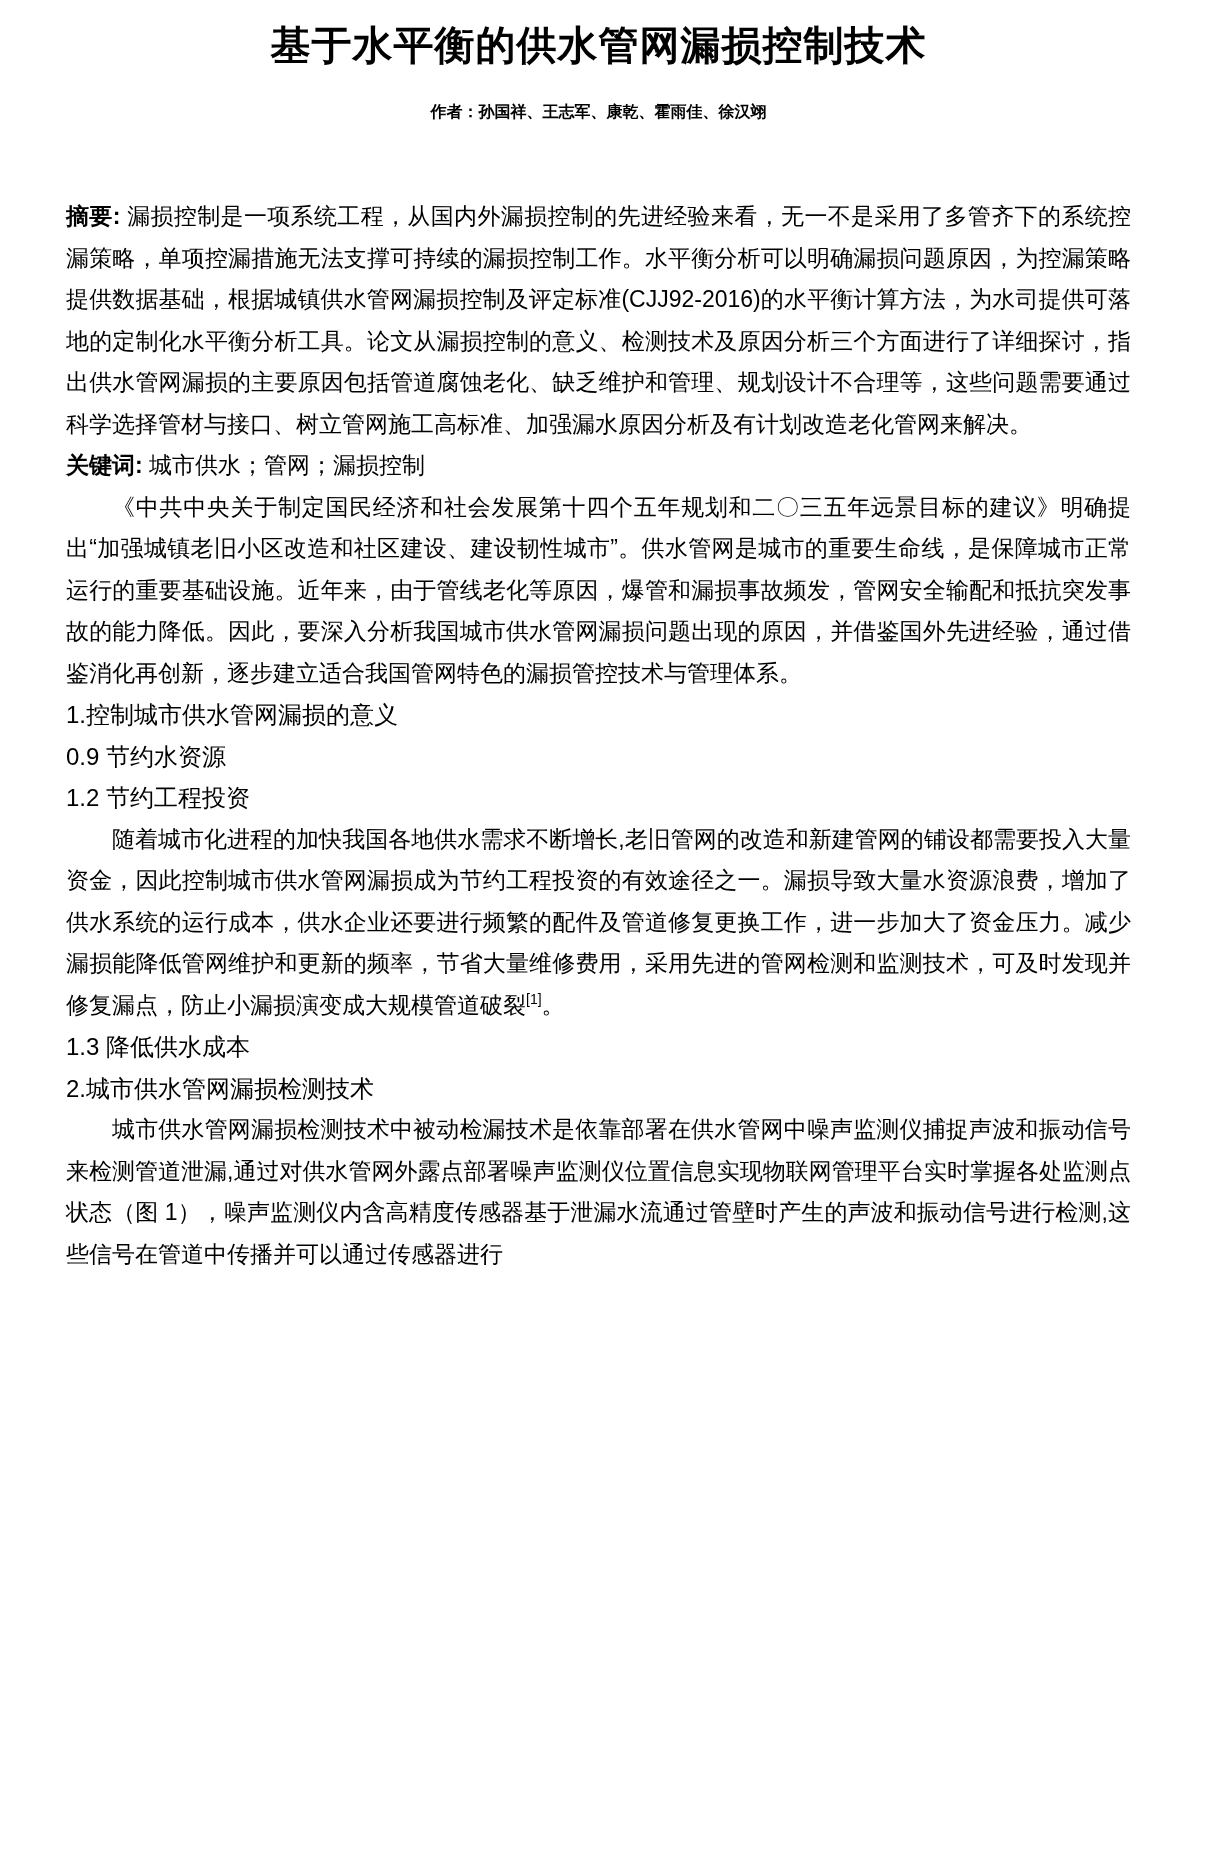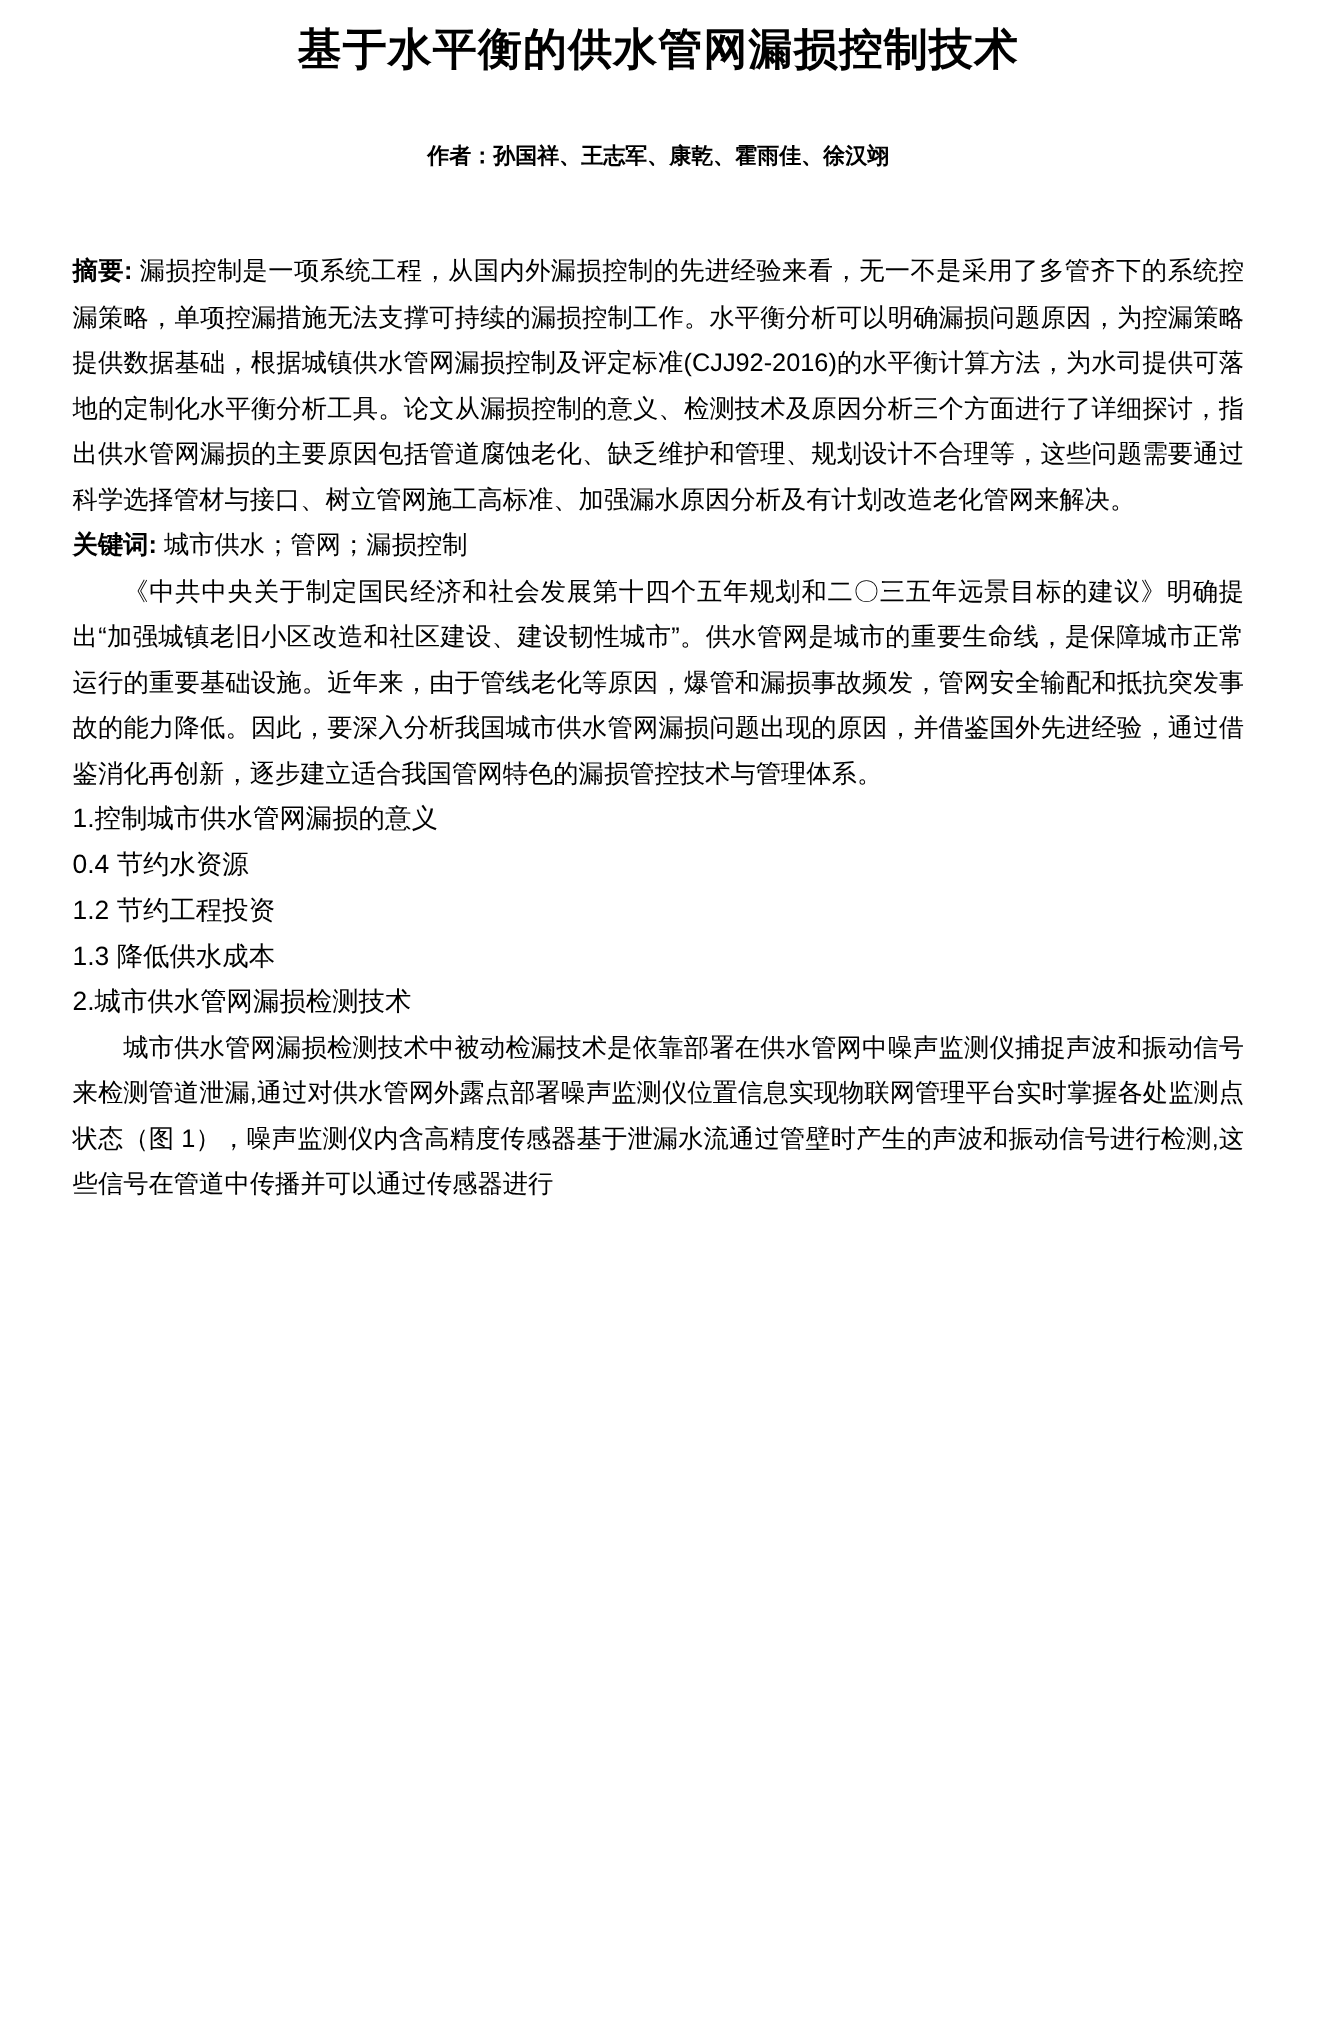--- a/index.html
+++ b/index.html
@@ -19,22 +19,22 @@
   .title {
     margin: 0;
     padding-top: 2px;
     font-size: 40px;
     line-height: 46px;
     font-weight: bold;
     text-align: center;
     letter-spacing: 1px;
   }
   .authors {
-    margin-top: 60px;
-    font-size: 20px;
+    margin-top: 30px;
+    font-size: 16px;
     line-height: 28px;
     font-weight: bold;
     text-align: center;
   }
   .content {
     margin-top: 70px;
     font-size: 23px;
     line-height: 41.5px;
     text-align: justify;
   }
@@ -65,23 +65,24 @@
   <div class="content">
 
     <p><span class="label">摘要:</span> <span>漏损控制是一项系统工程，从国内外漏损控制的先进经验来看，无一不是采用了多管齐下的系统控漏策略，单项控漏措施无法支撑可持续的漏损控制工作。水平衡分析可以明确漏损问题原因，为控漏策略提供数据基础，根据城镇供水管网漏损控制及评定标准(CJJ92-2016)的水平衡计算方法，为水司提供可落地的定制化水平衡分析工具。论文从漏损控制的意义、检测技术及原因分析三个方面进行了详细探讨，指出供水管网漏损的主要原因包括管道腐蚀老化、缺乏维护和管理、规划设计不合理等，这些问题需要通过科学选择管材与接口、树立管网施工高标准、加强漏水原因分析及有计划改造老化管网来解决。</span></p>
 
     <p><span class="label">关键词:</span> <span>城市供水；管网；漏损控制</span></p>
 
     <p class="indent">《中共中央关于制定国民经济和社会发展第十四个五年规划和二〇三五年远景目标的建议》明确提出“加强城镇老旧小区改造和社区建设、建设韧性城市”。供水管网是城市的重要生命线，是保障城市正常运行的重要基础设施。近年来，由于管线老化等原因，爆管和漏损事故频发，管网安全输配和抵抗突发事故的能力降低。因此，要深入分析我国城市供水管网漏损问题出现的原因，并借鉴国外先进经验，通过借鉴消化再创新，逐步建立适合我国管网特色的漏损管控技术与管理体系。</p>
 
     <h2>1.控制城市供水管网漏损的意义</h2>
 
-    <h2>0.4 节约水资源</h2>
+    <h2>0.9 节约水资源</h2>
 
     <h2>1.2 节约工程投资</h2>
+    <p class="indent"><span>随着城市化进程的加快我国各地供水需求不断增长,老旧管网的改造和新建管网的铺设都需要投入大量资金，因此控制城市供水管网漏损成为节约工程投资的有效途径之一。漏损导致大量水资源浪费，增加了供水系统的运行成本，供水企业还要进行频繁的配件及管道修复更换工作，进一步加大了资金压力。减少漏损能降低管网维护和更新的频率，节省大量维修费用，采用先进的管网检测和监测技术，可及时发现并修复漏点，防止小漏损演变成大规模管道破裂</span><sup class="cite">[1]</sup><span>。</span></p>
 
     <h2>1.3 降低供水成本</h2>
 
     <h2>2.城市供水管网漏损检测技术</h2>
 
     <p class="indent">城市供水管网漏损检测技术中被动检漏技术是依靠部署在供水管网中噪声监测仪捕捉声波和振动信号来检测管道泄漏,通过对供水管网外露点部署噪声监测仪位置信息实现物联网管理平台实时掌握各处监测点状态（图 1），噪声监测仪内含高精度传感器基于泄漏水流通过管壁时产生的声波和振动信号进行检测,这些信号在管道中传播并可以通过传感器进行</p>
 
   </div>
 </div>
 

